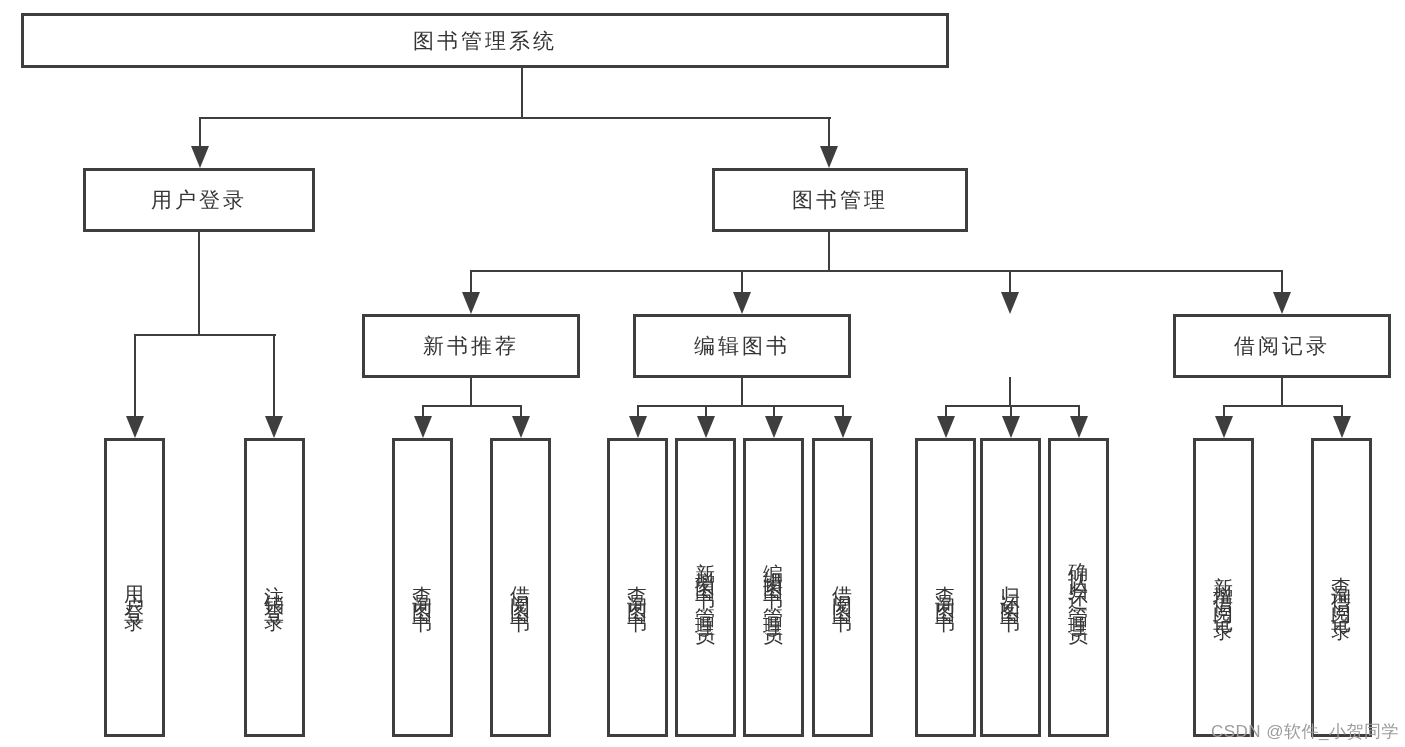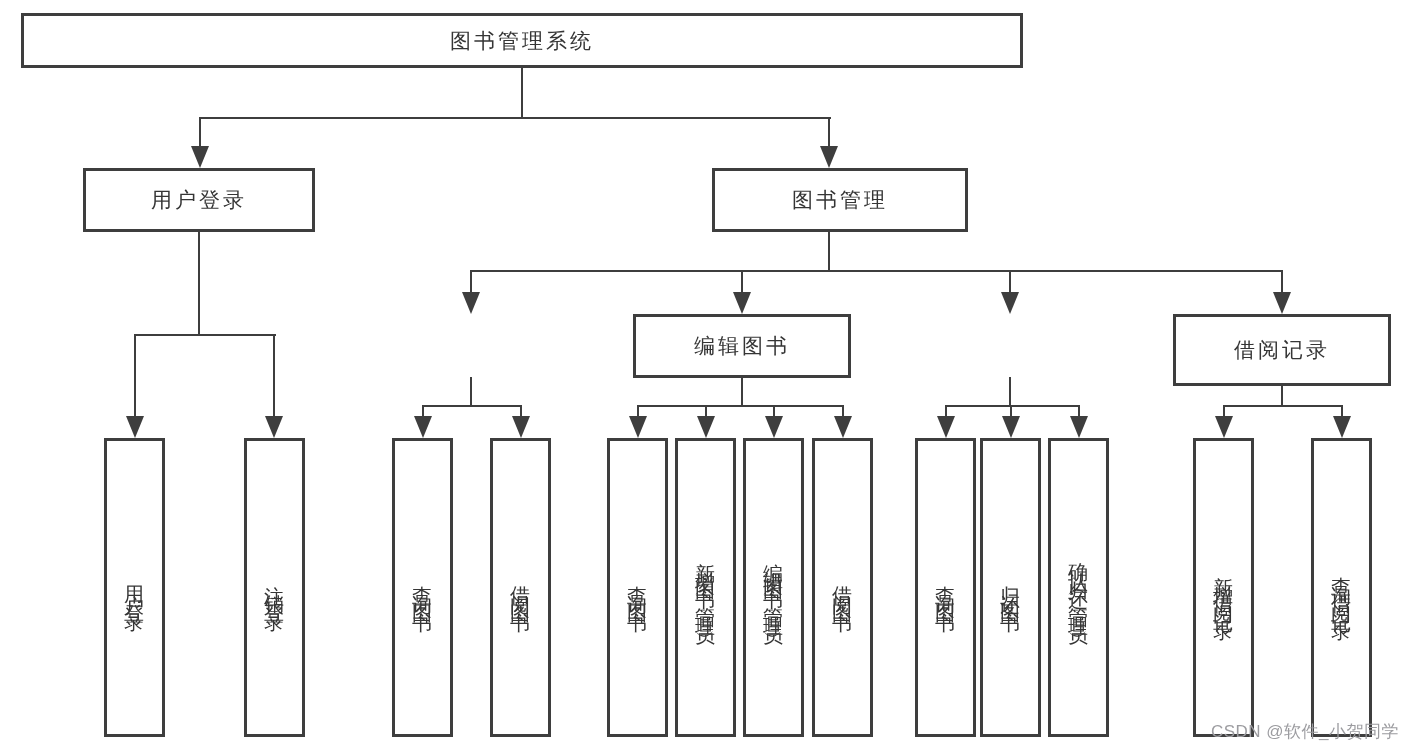--- a/index.html
+++ b/index.html
@@ -74,35 +74,38 @@
   <div class="ln" style="left:1078px;top:405px;width:2px;height:13px;"></div>
   <div class="ah" style="left:1070px;top:416px;"></div>
 
   <div class="ln" style="left:1281px;top:377px;width:2px;height:30px;"></div>
   <div class="ln" style="left:1223px;top:405px;width:120px;height:2px;"></div>
   <div class="ln" style="left:1223px;top:405px;width:2px;height:13px;"></div>
   <div class="ah" style="left:1215px;top:416px;"></div>
   <div class="ln" style="left:1341px;top:405px;width:2px;height:13px;"></div>
   <div class="ah" style="left:1333px;top:416px;"></div>
 
-  <div class="box" style="left:21px;top:13px;width:1002px;height:55px;">
+  <div class="box" style="left:21px;top:13px;width:928px;height:55px;">
     <span class="hl">图书管理系统</span>
   </div>
 
   <div class="box" style="left:83px;top:168px;width:232px;height:64px;">
     <span class="hl">用户登录</span>
   </div>
   <div class="box" style="left:712px;top:168px;width:256px;height:64px;">
     <span class="hl">图书管理</span>
   </div>
 
+  <div class="box" style="left:362px;top:314px;width:218px;height:64px;">
+    <span class="hl">新书推荐</span>
+  </div>
   <div class="box" style="left:633px;top:314px;width:218px;height:64px;">
     <span class="hl">编辑图书</span>
   </div>
-  <div class="box" style="left:1173px;top:314px;width:218px;height:72px;">
+  <div class="box" style="left:1173px;top:314px;width:218px;height:64px;">
     <span class="hl">借阅记录</span>
   </div>
 
   <div class="box" style="left:104px;top:438px;width:61px;height:299px;">
     <span class="vl">用户登录</span>
   </div>
   <div class="box" style="left:244px;top:438px;width:61px;height:299px;">
     <span class="vl">注销登录</span>
   </div>
 

